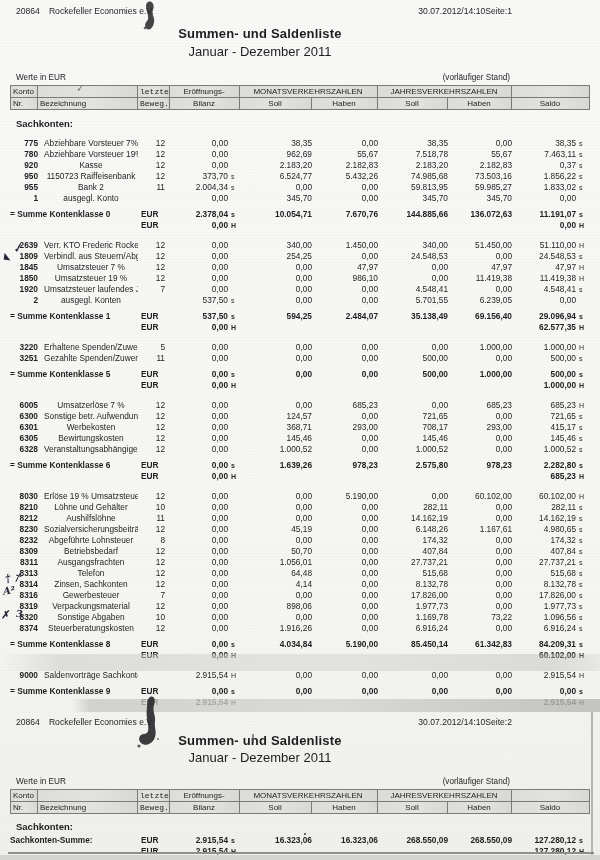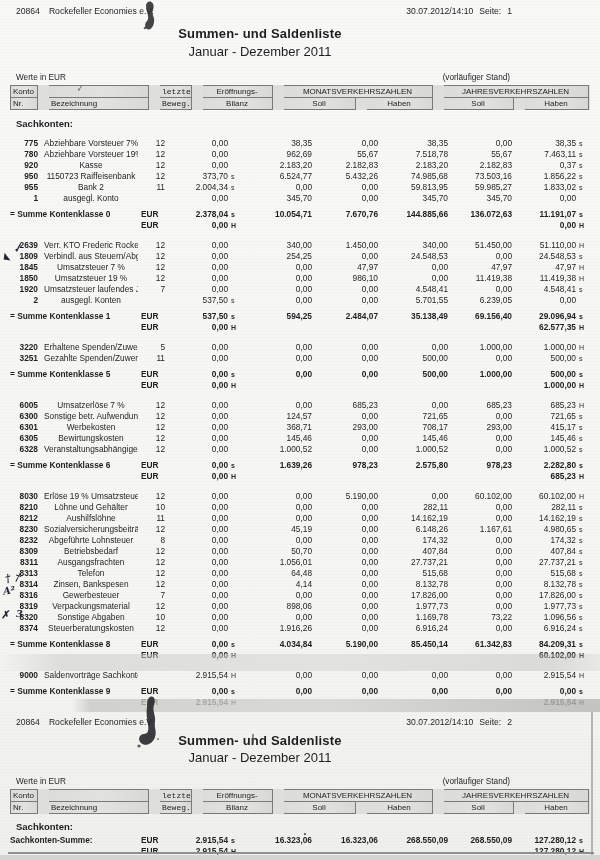--- a/index.html
+++ b/index.html
@@ -12,36 +12,36 @@
     color:#1e1e20;
     -webkit-font-smoothing:antialiased;
   }
   .page{position:absolute;left:0;width:520px;}
   #page1{top:0;height:708px;}
   #page2{top:708px;height:152px;}
 
   .doc-header{display:flex;justify-content:space-between;align-items:flex-start;
     padding:0 8px 0 16px;font-size:8.6px;line-height:11px;}
   .doc-header .left{display:flex;gap:9px;}
-  .doc-header .right{display:flex;gap:6px;}
+  .doc-header .right{display:flex;}
   #page1 .doc-header{padding-top:6px;}
   #page2 .doc-header{padding-top:9px;}
 
   .title{ text-align:center;font-size:13px;font-weight:bold;margin-top:9px;letter-spacing:.2px;}
   .subtitle{text-align:center;font-size:13px;margin-top:3px;}
   #page2 .title{margin-top:5px;}
   #page2 .subtitle{margin-top:2px;}
 
   .meta{display:flex;justify-content:space-between;font-size:8.2px;
     padding:0 10px 0 16px;margin-top:14px;line-height:10px;}
   #page2 .meta{margin-top:12px;}
 
   
   .theader{margin:2px 0 0 10px;width:580px;font-size:8px;background:#dededb;}
-  .hrow{display:grid;grid-template-columns:28px 100px 32px 70px 72px 66px 70px 64px 78px;gap:11px;}
+  .hrow{display:grid;grid-template-columns:28px 100px 32px 70px 72px 66px 70px 64px 78px;}
   .hcell{border-right:1px solid #77777tp;border-right:1px solid #7a7a77;border-bottom:1px solid #7a7a77;
     padding:1px 3px 1px 2px;height:9px;line-height:9px;white-space:nowrap;overflow:hidden;
     background:linear-gradient(90deg,#dcdcd9,#e2e2df 55%,#d8d8d5);}
   .hrow.first .hcell{border-top:1px solid #7a7a77;}
   .hcell.cfirst{border-left:1px solid #7a7a77;}
   .hl{text-align:left;} .hr{text-align:right;font-family:Liberation Mono, monospace;} .hc{text-align:center;}
   .span2{grid-column:span 2;}
 
   
   .accounts{margin-left:10px;width:580px;}
@@ -584,21 +584,21 @@
           <div class="si"></div>
           <div class="num">64,48</div>
           <div class="num">0,00</div>
           <div class="num">515,68</div>
           <div class="num">0,00</div>
           <div class="num">515,68</div>
           <div class="si">s</div>
         </div>
         <div class="trow">
           <div class="nr">8314</div>
-          <div class="nm">Zinsen, Bankspesen</div>
+          <div class="nm">Zinsen, Sachkonten</div>
           <div class="bw">12</div>
           <div class="num">0,00</div>
           <div class="si"></div>
           <div class="num">4,14</div>
           <div class="num">0,00</div>
           <div class="num">8.132,78</div>
           <div class="num">0,00</div>
           <div class="num">8.132,78</div>
           <div class="si">s</div>
         </div>

